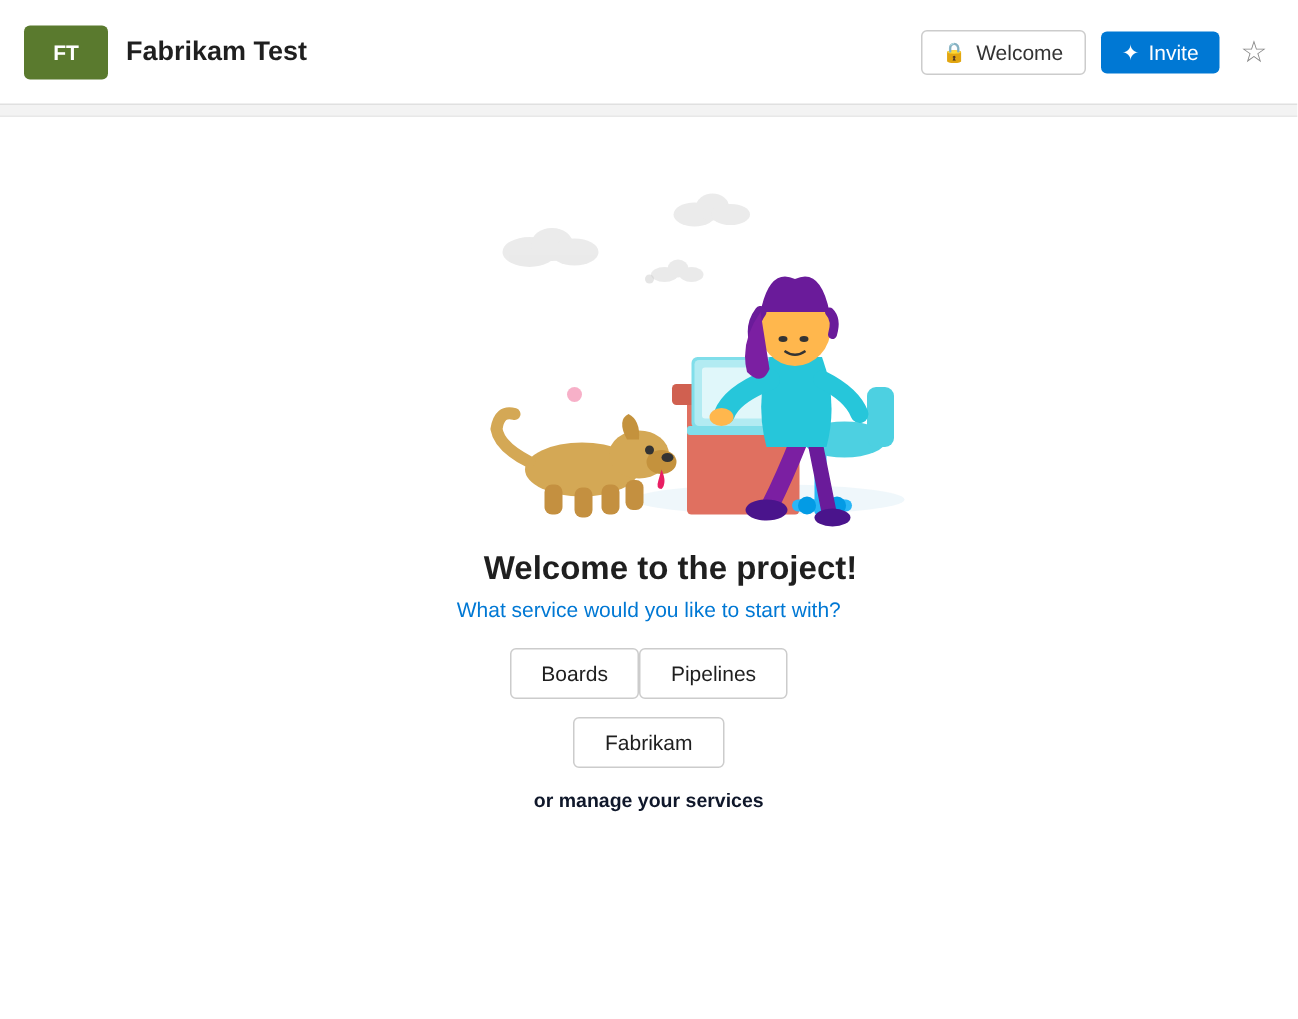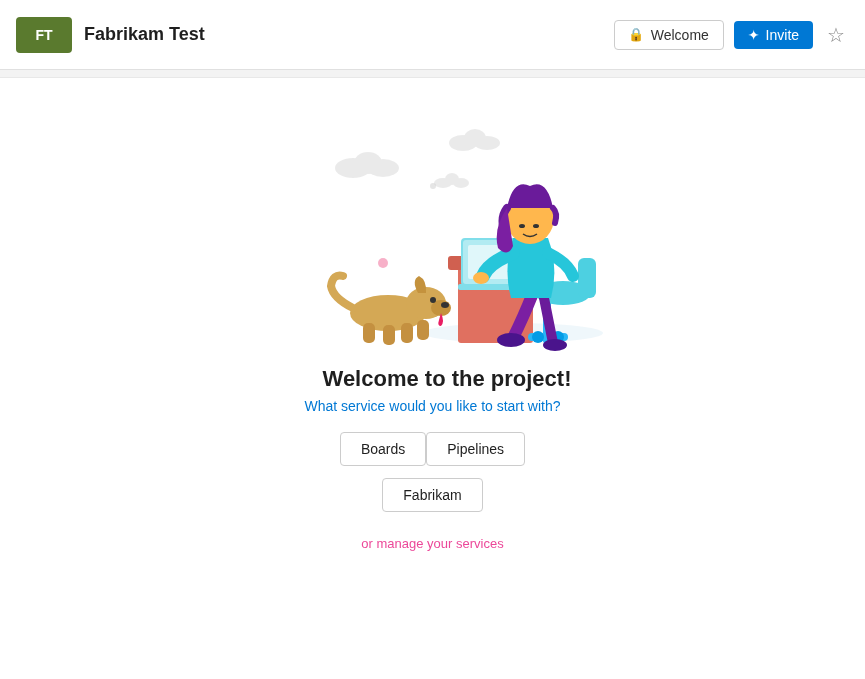--- a/index.html
+++ b/index.html
@@ -140,25 +140,26 @@
     
     .services-row2 {
       display: flex;
       gap: 12px;
       margin-top: 12px;
       justify-content: center;
     }
 
     
     .manage-link {
-      margin-top: 24px;
+      margin-top: 14px;
       font-size: 13px;
-      color: #ec4899;
+      color: #0f172a;
       cursor: pointer;
       text-decoration: none;
+      font-weight: bold;
     }
   </style>
 </head>
 <body>
 
 <div class="header">
   <div class="avatar">
     <span>FT</span>
   </div>
   <span class="project-name">Fabrikam Test</span>

